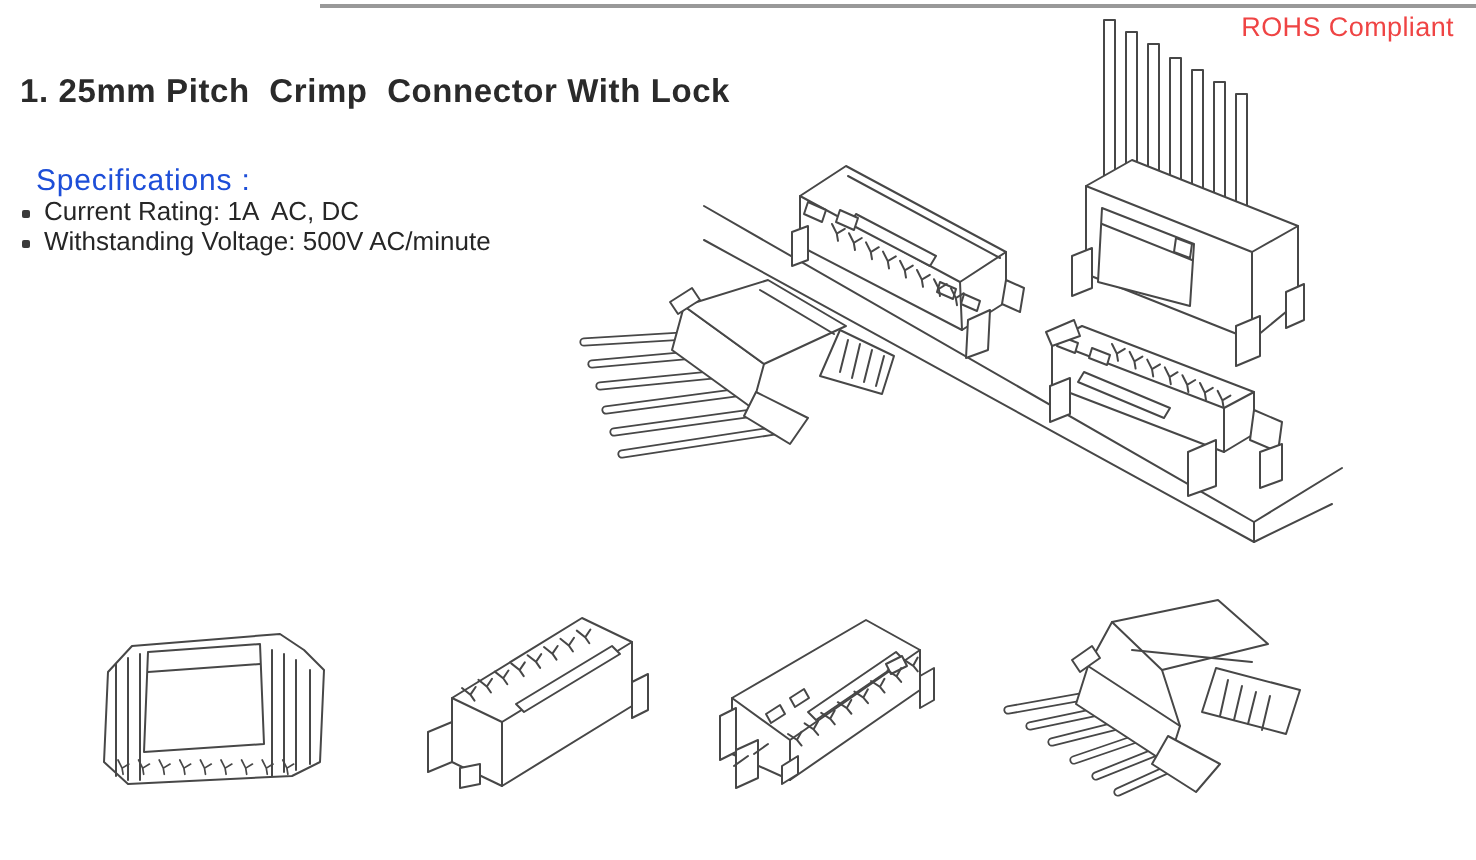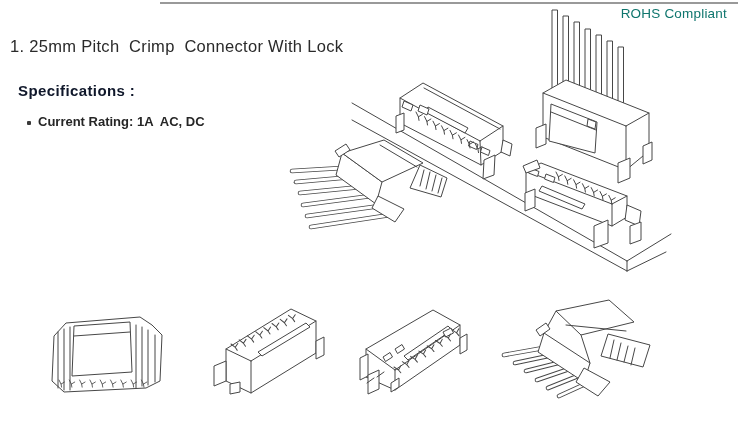--- a/index.html
+++ b/index.html
@@ -6,44 +6,45 @@
     --line:#474747; --rule:#999999; --text:#262626; --paper:#ffffff;
   }
   html,body{margin:0;padding:0;}
   body{
     width:738px;height:430px;position:relative;overflow:hidden;
     background:var(--paper);
     font-family:"Liberation Sans","DejaVu Sans",sans-serif;
     color:var(--text);
   }
   .top-rule{position:absolute;left:160px;right:0;top:2px;height:2px;background:var(--rule);}
-  .rohs{position:absolute;top:6px;right:11px;font-size:13.5px;letter-spacing:.2px;color:#0f766e;}
-  .title{position:absolute;left:10px;top:37px;font-size:16.5px;font-weight:normal;
+  .rohs{position:absolute;top:6px;right:11px;font-size:13.5px;letter-spacing:.2px;color:#ef4444;}
+  .title{position:absolute;left:10px;top:37px;font-size:16.5px;font-weight:bold;
          letter-spacing:.3px;white-space:pre;color:#2a2a2a;}
-  .spec-head{position:absolute;left:18px;top:82px;font-size:15px;font-weight:bold;
-             letter-spacing:.4px;color:#0f172a;}
-  .spec-list{position:absolute;left:10px;top:99px;margin:16px;padding:0;list-style:none;font-weight:bold;}
+  .spec-head{position:absolute;left:18px;top:82px;font-size:15px;font-weight:normal;
+             letter-spacing:.4px;color:#1d4ed8;}
+  .spec-list{position:absolute;left:10px;top:99px;margin:0;padding:0;list-style:none;}
   .spec-list li{font-size:13px;line-height:14.5px;white-space:pre;position:relative;padding-left:12px;}
   .spec-list li::before{content:"";position:absolute;left:1px;top:6px;width:4px;height:4px;
                         background:#3a3a3a;border-radius:1px;}
   #art{position:absolute;left:0;top:0;}
   .ln{fill:none;stroke:var(--line);stroke-width:1;stroke-linejoin:round;stroke-linecap:round;}
   .solid{fill:#fff;stroke:var(--line);stroke-width:1;stroke-linejoin:round;}
   .wireO{fill:none;stroke:var(--line);stroke-width:4.6;stroke-linecap:round;}
   .wireI{fill:none;stroke:#fff;stroke-width:2.8;stroke-linecap:round;}
 </style>
 </head>
 <body>
 
 <div class="top-rule"></div>
 <div class="rohs">ROHS Compliant</div>
 <div class="title">1. 25mm Pitch  Crimp  Connector With Lock</div>
 <div class="spec-head">Specifications :</div>
 <ul class="spec-list">
   <li>Current Rating: 1A  AC, DC</li>
+  <li>Withstanding Voltage: 500V AC/minute</li>
 </ul>
 
 <svg id="art" width="738" height="430" viewBox="0 0 738 430">
   <defs>
     <g id="hook">
       <path d="M0,0 l2.4,4.8 l4,-2.4 M2.4,4.8 l0.6,3.6" fill="none" stroke="#474747" stroke-width="1" stroke-linecap="round"></path>
     </g>
   </defs>
 
   <g>

